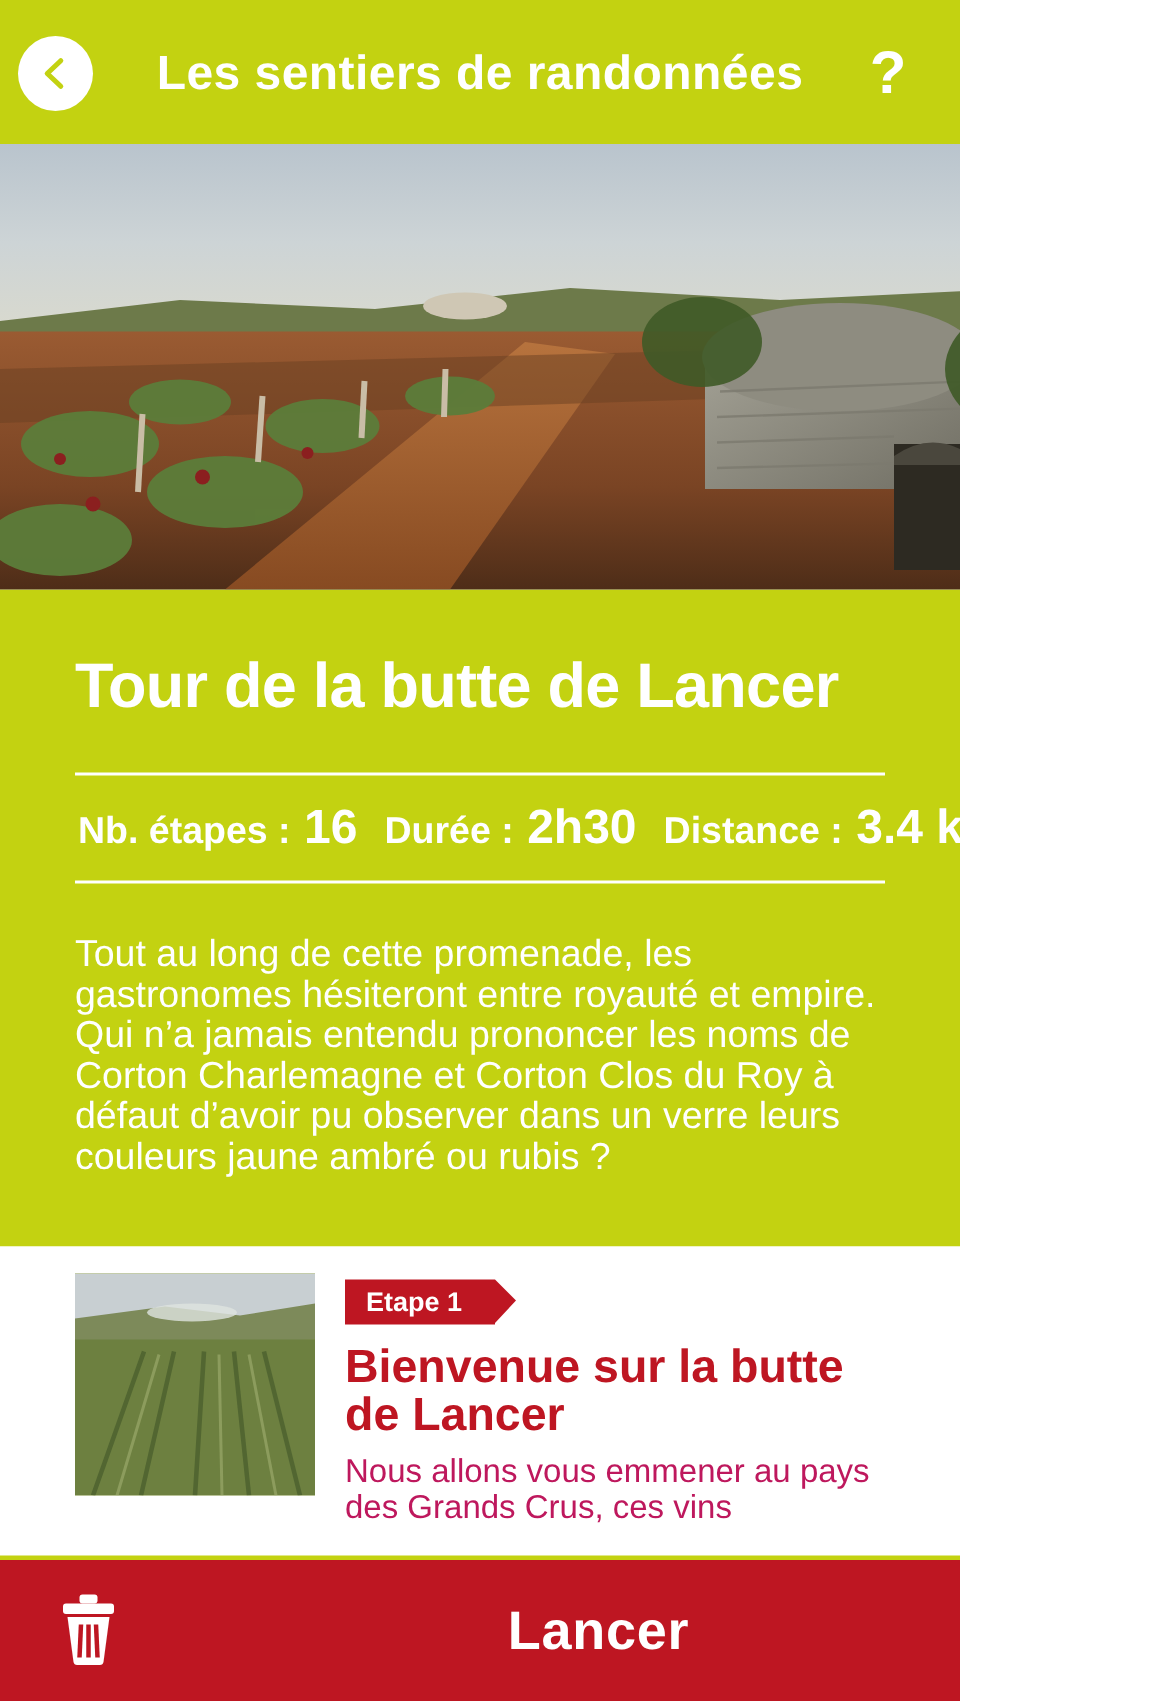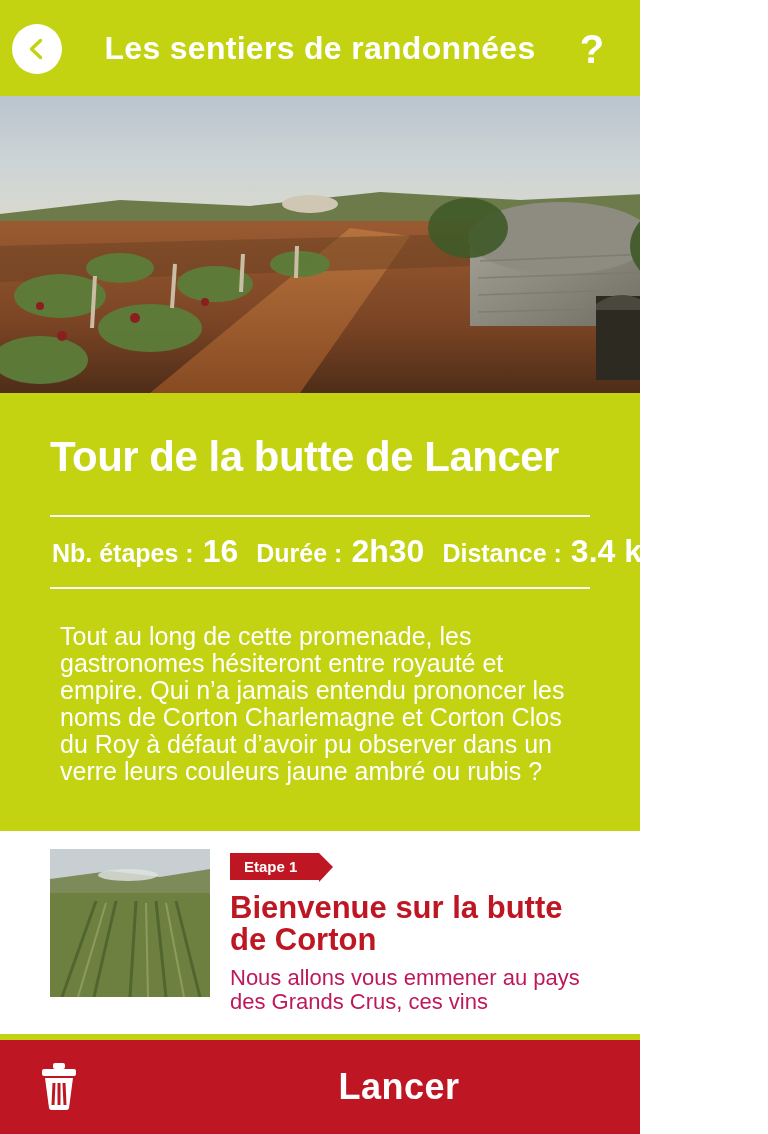--- a/index.html
+++ b/index.html
@@ -110,21 +110,20 @@
     white-space: nowrap;
   }
   .stat-label { font-weight: bold; }
   .stat-value { font-weight: bold; font-size: 32px; }
   .stat-gap { display: inline-block; width: 10px; }
   .description {
     margin-top: 34px;
     color: #ffffff;
     font-size: 25px;
     line-height: 1.08;
-    margin-left: 10px;
   }
 
   
   .steps {
     background: #ffffff;
     padding: 18px 0 0 0;
   }
   .step-row {
     display: flex;
     gap: 20px;
@@ -138,21 +137,21 @@
     overflow: hidden;
     position: relative;
     background: #8a9a4a;
   }
   .step-body { flex: 1; min-width: 0; padding-top: 4px; }
   .step-badge {
     display: inline-block;
     position: relative;
     background: #be1622;
     color: #ffffff;
-    font-size: 15px;
+    font-size: 18px;
     font-weight: bold;
     padding: 6px 22px 6px 14px;
     line-height: 1;
   }
   .step-badge::after {
     content: "";
     position: absolute;
     right: -14px;
     top: 0;
     width: 0; height: 0;
@@ -337,21 +336,21 @@
           <g stroke="#9aa86a" stroke-width="2" opacity="0.7">
             <line x1="28" y1="148" x2="56" y2="54"></line>
             <line x1="98" y1="148" x2="96" y2="54"></line>
             <line x1="134" y1="148" x2="116" y2="54"></line>
           </g>
           <ellipse cx="78" cy="26" rx="30" ry="6" fill="#dfe3e0" opacity="0.8"></ellipse>
         </svg>
       </div>
       <div class="step-body">
         <div class="step-badge">Etape 1</div>
-        <div class="step-title">Bienvenue sur la butte de Corton</div>
+        <div class="step-title">Bienvenue sur la butte de Lancer</div>
         <div class="step-text">Nous allons vous emmener au pays des Grands Crus, ces vins magnifiques qui ont fa…</div>
       </div>
     </div>
     <div class="steps-divider"></div>
     <div class="step-row partial">
       <div class="step-thumb" style="height:40px">
         <svg width="160" height="40" viewBox="0 0 160 40" preserveAspectRatio="none">
           <rect x="0" y="0" width="160" height="14" fill="#c8cfd2"></rect>
           <rect x="0" y="14" width="160" height="26" fill="#6d8040"></rect>
         </svg>

